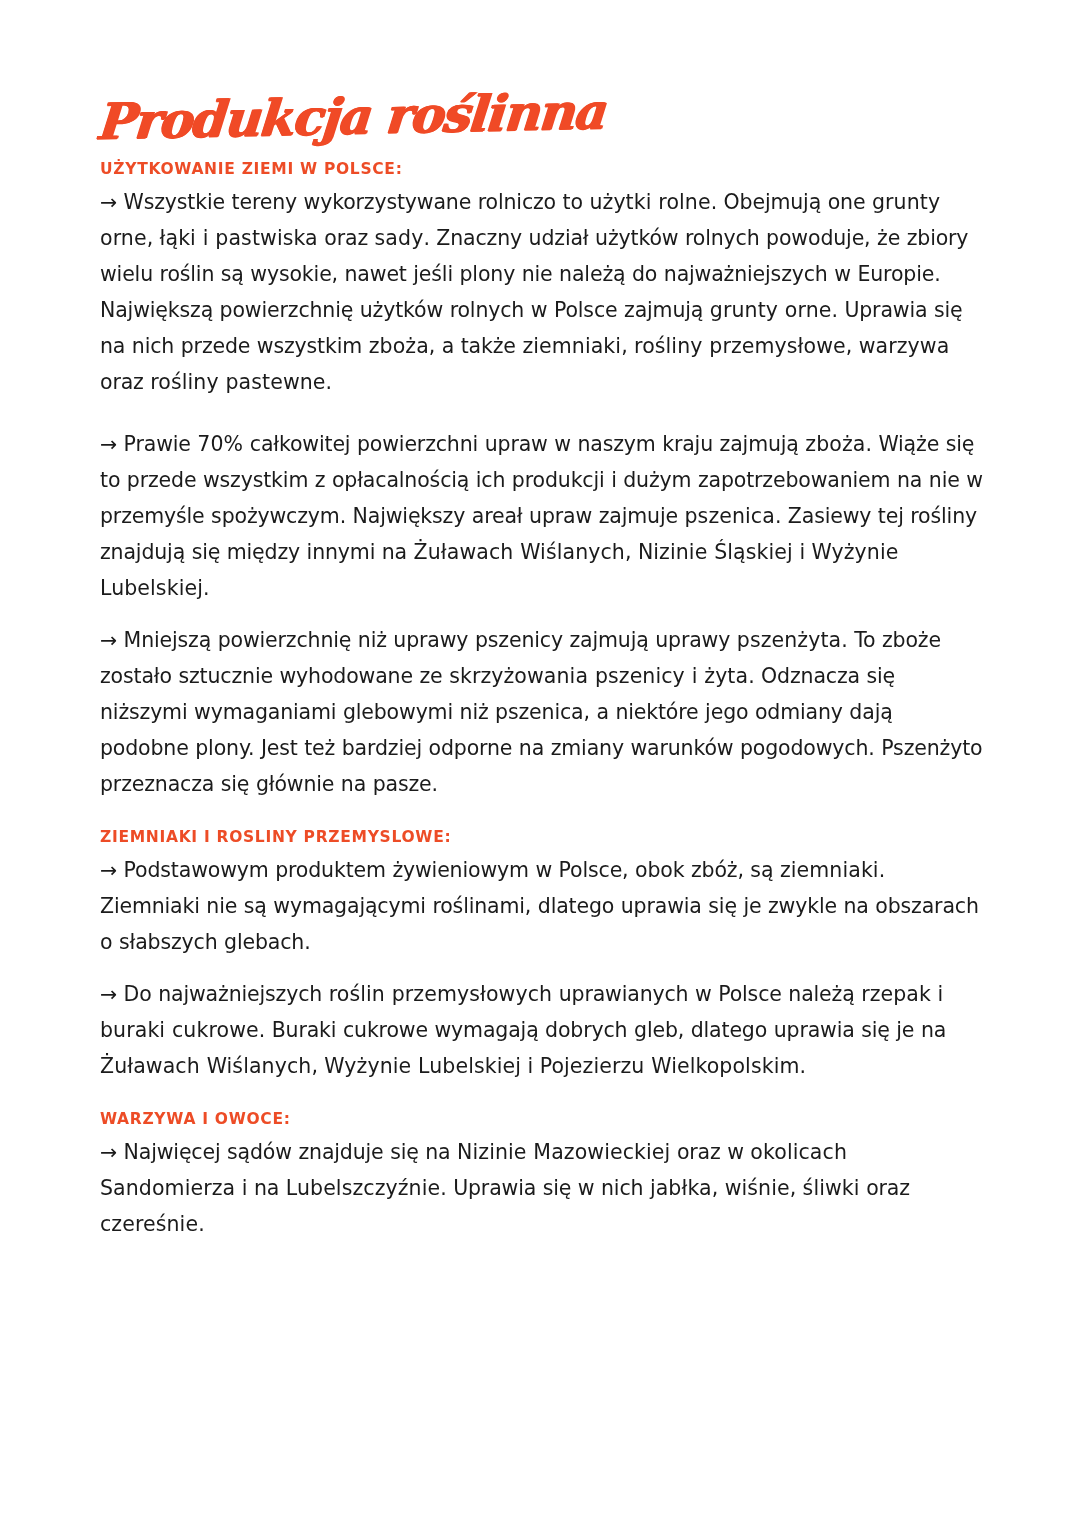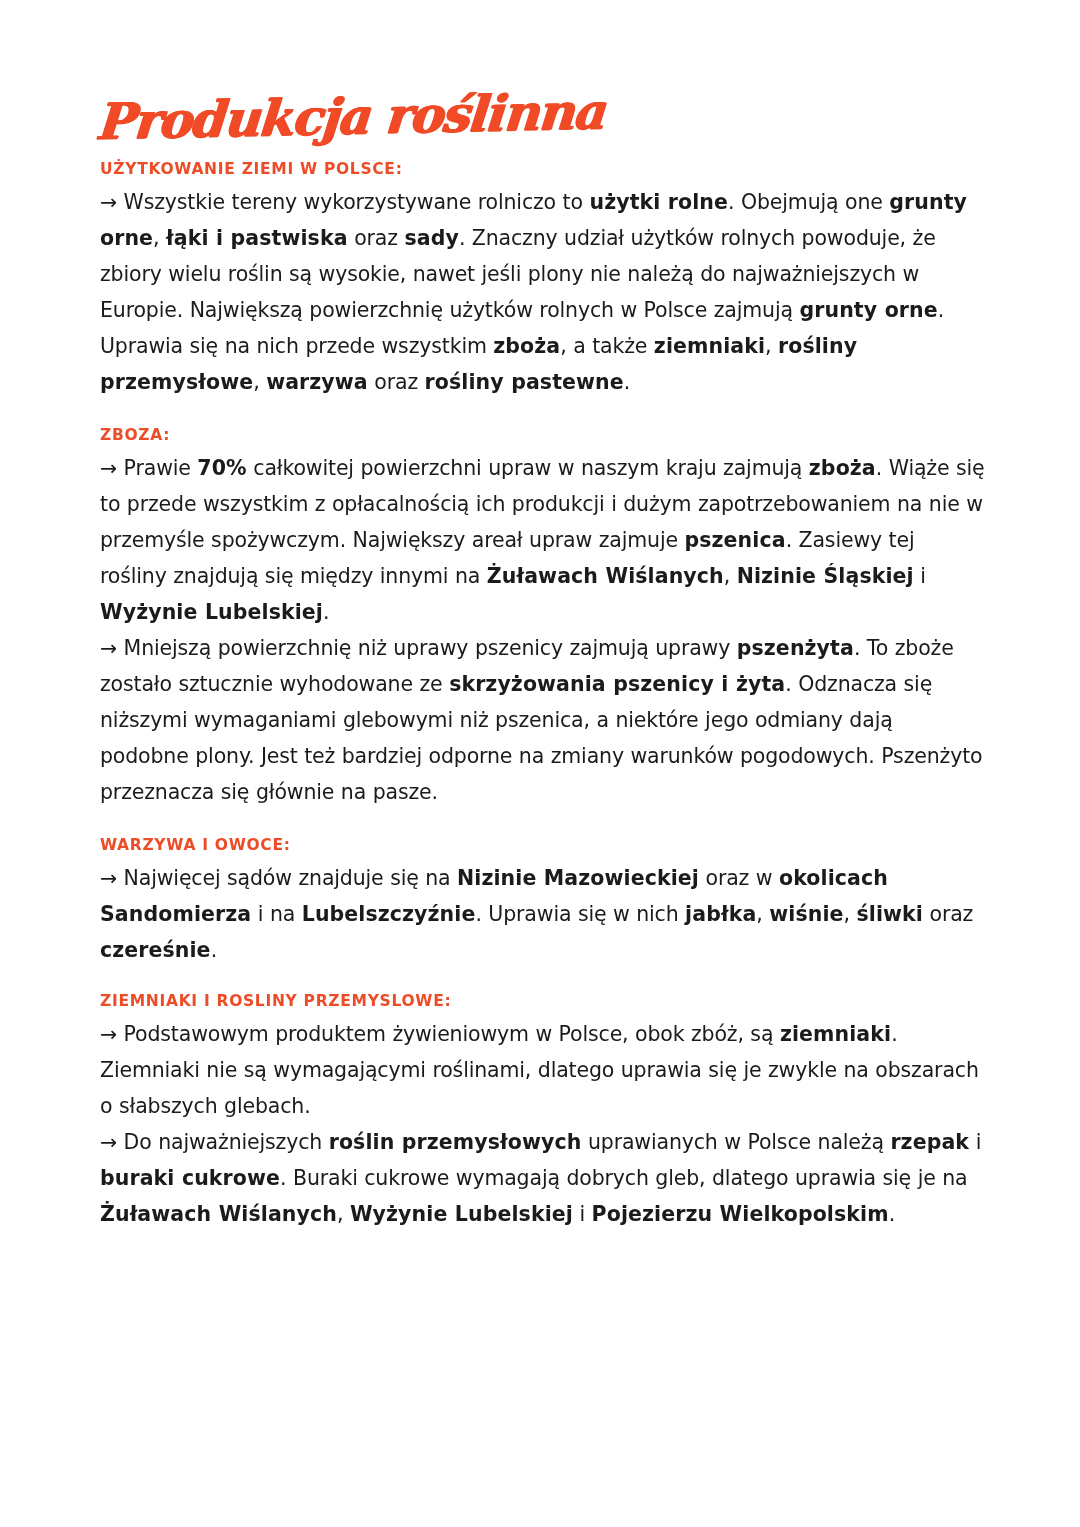--- a/index.html
+++ b/index.html
@@ -59,47 +59,46 @@
   .para {
     font-family: "DejaVu Sans", sans-serif;
     font-size: 20.5px;
     line-height: 36px;
     color: #1b1b1b;
     margin: 0;
     text-align: left;
     letter-spacing: -0.15px;
     word-spacing: 0.2px;
   }
-  .para + .para { margin-top: 0; }
+  .para + .para { margin-top: 16px; }
   .para b {
-    font-weight: 700;
+    font-weight: 400;
     letter-spacing: 0.1px;
   }
 </style>
 </head>
 <body>
 
 <div class="page">
 
   <h1 class="doc-title">Produkcja roślinna</h1>
 
   <div id="sections-root">
       <section class="section first">
         <h2 class="section-heading">UŻYTKOWANIE ZIEMI W POLSCE:</h2>
         <p class="para"><span>→ Wszystkie tereny wykorzystywane rolniczo to </span><b>użytki rolne</b><span>. Obejmują one </span><b>grunty orne</b><span>, </span><b>łąki i pastwiska</b><span> oraz </span><b>sady</b><span>. Znaczny udział użytków rolnych powoduje, że zbiory wielu roślin są wysokie, nawet jeśli plony nie należą do najważniejszych w Europie. Największą powierzchnię użytków rolnych w Polsce zajmują </span><b>grunty orne</b><span>. Uprawia się na nich przede wszystkim </span><b>zboża</b><span>, a także </span><b>ziemniaki</b><span>, </span><b>rośliny przemysłowe</b><span>, </span><b>warzywa</b><span> oraz </span><b>rośliny pastewne</b><span>.</span></p>
       </section>
       <section class="section">
-        <h2 class="section-heading">ZBOZA:</h2>
         <p class="para"><span>→ Prawie </span><b>70%</b><span> całkowitej powierzchni upraw w naszym kraju zajmują </span><b>zboża</b><span>. Wiąże się to przede wszystkim z opłacalnością ich produkcji i dużym zapotrzebowaniem na nie w przemyśle spożywczym. Największy areał upraw zajmuje </span><b>pszenica</b><span>. Zasiewy tej rośliny znajdują się między innymi na </span><b>Żuławach Wiślanych</b><span>, </span><b>Nizinie Śląskiej</b><span> i </span><b>Wyżynie Lubelskiej</b><span>.</span></p>
         <p class="para"><span>→ Mniejszą powierzchnię niż uprawy pszenicy zajmują uprawy </span><b>pszenżyta</b><span>. To zboże zostało sztucznie wyhodowane ze </span><b>skrzyżowania pszenicy i żyta</b><span>. Odznacza się niższymi wymaganiami glebowymi niż pszenica, a niektóre jego odmiany dają podobne plony. Jest też bardziej odporne na zmiany warunków pogodowych. Pszenżyto przeznacza się głównie na pasze.</span></p>
-      </section>
-      <section class="section tight">
-        <h2 class="section-heading">WARZYWA I OWOCE:</h2>
-        <p class="para"><span>→ Najwięcej sądów znajduje się na </span><b>Nizinie Mazowieckiej</b><span> oraz w </span><b>okolicach Sandomierza</b><span> i na </span><b>Lubelszczyźnie</b><span>. Uprawia się w nich </span><b>jabłka</b><span>, </span><b>wiśnie</b><span>, </span><b>śliwki</b><span> oraz </span><b>czereśnie</b><span>.</span></p>
       </section>
       <section class="section">
         <h2 class="section-heading">ZIEMNIAKI I ROSLINY PRZEMYSLOWE:</h2>
         <p class="para"><span>→ Podstawowym produktem żywieniowym w Polsce, obok zbóż, są </span><b>ziemniaki</b><span>. Ziemniaki nie są wymagającymi roślinami, dlatego uprawia się je zwykle na obszarach o słabszych glebach.</span></p>
         <p class="para"><span>→ Do najważniejszych </span><b>roślin przemysłowych</b><span> uprawianych w Polsce należą </span><b>rzepak</b><span> i </span><b>buraki cukrowe</b><span>. Buraki cukrowe wymagają dobrych gleb, dlatego uprawia się je na </span><b>Żuławach Wiślanych</b><span>, </span><b>Wyżynie Lubelskiej</b><span> i </span><b>Pojezierzu Wielkopolskim</b><span>.</span></p>
       </section>
+      <section class="section tight">
+        <h2 class="section-heading">WARZYWA I OWOCE:</h2>
+        <p class="para"><span>→ Najwięcej sądów znajduje się na </span><b>Nizinie Mazowieckiej</b><span> oraz w </span><b>okolicach Sandomierza</b><span> i na </span><b>Lubelszczyźnie</b><span>. Uprawia się w nich </span><b>jabłka</b><span>, </span><b>wiśnie</b><span>, </span><b>śliwki</b><span> oraz </span><b>czereśnie</b><span>.</span></p>
+      </section>
     </div>
 
 </div>
 
 </body></html>

